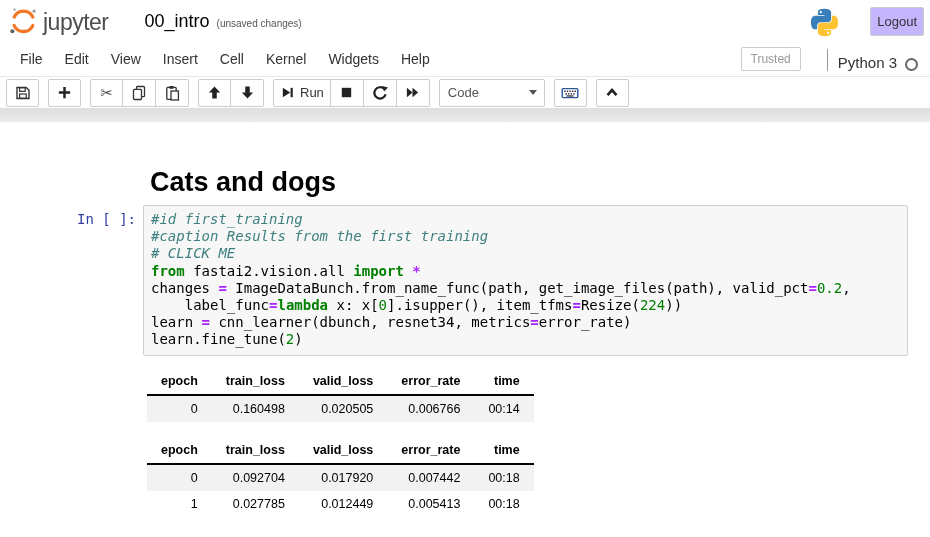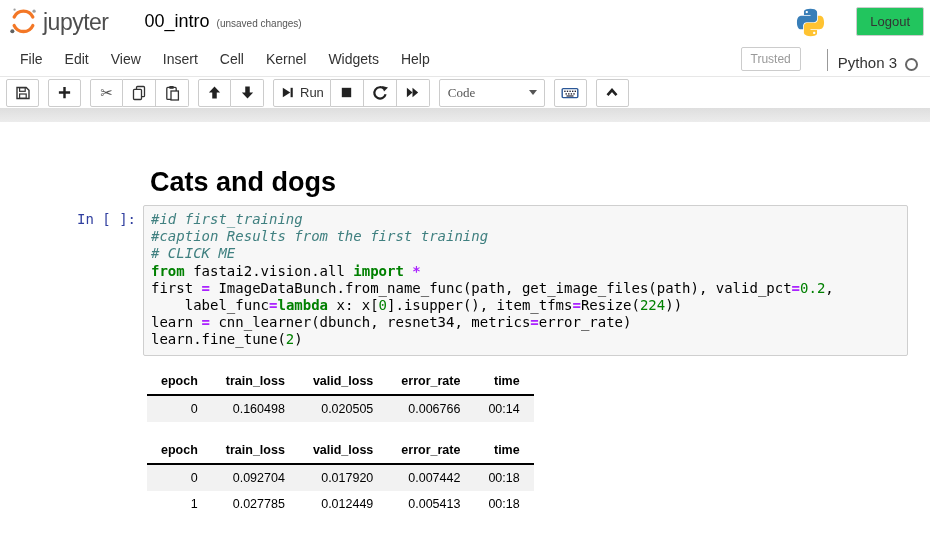--- a/index.html
+++ b/index.html
@@ -8,22 +8,22 @@
   #app { position:relative; width:930px; height:537px; background:#fff; overflow:hidden; }
 
   
   .topbar { display:flex; align-items:center; height:42px; padding:0 6px 0 7px; background:#fff; }
   .logo { display:flex; align-items:center; cursor:pointer; }
   .logo-text { font-size:23px; color:#4E4E4E; letter-spacing:-0.5px; margin-left:3px; margin-top:2px; }
   .title-group { display:flex; align-items:baseline; margin-left:36px; }
   .nb-title { font-size:18px; color:#000; }
   .nb-subtitle { font-size:10px; color:#555; margin-left:7px; }
   .topbar-spacer { flex:1; }
-  .logout-btn { font-size:13px; color:#333; background:#22c55e; border:1px solid #ccc; border-radius:2px;
-                padding:6px 13px; margin-left:16px; cursor:pointer; }
+  .logout-btn { font-size:13px; color:#333; background:#c4b5fd; border:1px solid #ccc; border-radius:2px;
+                padding:6px 6px; margin-left:16px; cursor:pointer; }
   .py-logo { margin-right:14px; margin-top:2px; }
 
   
   .menubar { display:flex; align-items:center; height:35px; border-bottom:1px solid #e7e7e7; padding:0 8px 0 9px; background:#fff; }
   .menu-item { font-size:14px; color:#333; padding:8px 11px; cursor:pointer; }
   .menubar-right { margin-left:auto; display:flex; align-items:flex-end; }
   .trusted-btn { font-size:12px; color:#999; border:1px solid #ccc; border-radius:2px; background:#fff;
                  padding:4px 9px; margin-right:26px; }
   .kernel-divider { width:1px; height:22px; background:#999; margin-right:10px; }
   .kernel-name { font-size:15px; color:#333; margin-right:8px; }
@@ -36,21 +36,21 @@
             background:#fff; border:1px solid #ccc; padding:0 6px; cursor:pointer; }
   .btn-group .tb-btn + .tb-btn { border-left:none; }
   .btn-group .tb-btn:first-child { border-radius:2px 0 0 2px; }
   .btn-group .tb-btn:last-child { border-radius:0 2px 2px 0; }
   .btn-group .tb-btn:only-child { border-radius:2px; }
   .run-label { font-size:13px; color:#333; margin-left:5px; }
   .cut-glyph { font-size:15px; color:#555; }
   .select-wrap { position:relative; margin-right:9px; }
   .cell-type-select { -webkit-appearance:none; appearance:none; width:106px; height:28px; border:1px solid #ccc;
             border-radius:2px; background:#fff; font-size:13px; color:#555; padding:0 22px 0 8px;
-            font-family:Liberation Serif, serif; }
+            font-family:Liberation Sans, sans-serif; }
   .select-caret { position:absolute; right:8px; top:11px; width:0; height:0; border-left:4px solid transparent;
             border-right:4px solid transparent; border-top:5px solid #555; pointer-events:none; }
 
   
   .header-strip { height:14px; background:linear-gradient(180deg,#dedede 0%,#e6e6e6 55%,#ececec 100%); }
 
   
   .notebook { background:#fff; padding-top:45px; }
   .md-cell { display:flex; }
   .prompt-col { width:136px; flex:none; text-align:right; font-family:"DejaVu Sans Mono", monospace;
@@ -234,21 +234,21 @@
       <h1 class="heading">Cats and dogs</h1>
     </div>
 
     <div class="code-cell">
       <div class="prompt-col">In [ ]:</div>
       <div class="code-box">
           <div class="code-line"><span class="tok-c">#id first_training</span></div>
           <div class="code-line"><span class="tok-c">#caption Results from the first training</span></div>
           <div class="code-line"><span class="tok-c"># CLICK ME</span></div>
           <div class="code-line"><span class="tok-k">from</span><span> fastai2.vision.all </span><span class="tok-k">import</span><span> </span><span class="tok-o">*</span></div>
-          <div class="code-line"><span>first </span><span class="tok-o">=</span><span> ImageDataBunch.from_name_func(path, get_image_files(path), valid_pct</span><span class="tok-o">=</span><span class="tok-n">0.2</span><span>,</span></div>
+          <div class="code-line"><span>changes </span><span class="tok-o">=</span><span> ImageDataBunch.from_name_func(path, get_image_files(path), valid_pct</span><span class="tok-o">=</span><span class="tok-n">0.2</span><span>,</span></div>
           <div class="code-line"><span>    label_func</span><span class="tok-o">=</span><span class="tok-k">lambda</span><span> x: x[</span><span class="tok-n">0</span><span>].isupper(), item_tfms</span><span class="tok-o">=</span><span>Resize(</span><span class="tok-n">224</span><span>))</span></div>
           <div class="code-line"><span>learn </span><span class="tok-o">=</span><span> cnn_learner(dbunch, resnet34, metrics</span><span class="tok-o">=</span><span>error_rate)</span></div>
           <div class="code-line"><span>learn.fine_tune(</span><span class="tok-n">2</span><span>)</span></div>
         </div>
     </div>
 
     <div class="output-area">
         <table class="df">
           <thead>
             <tr>

